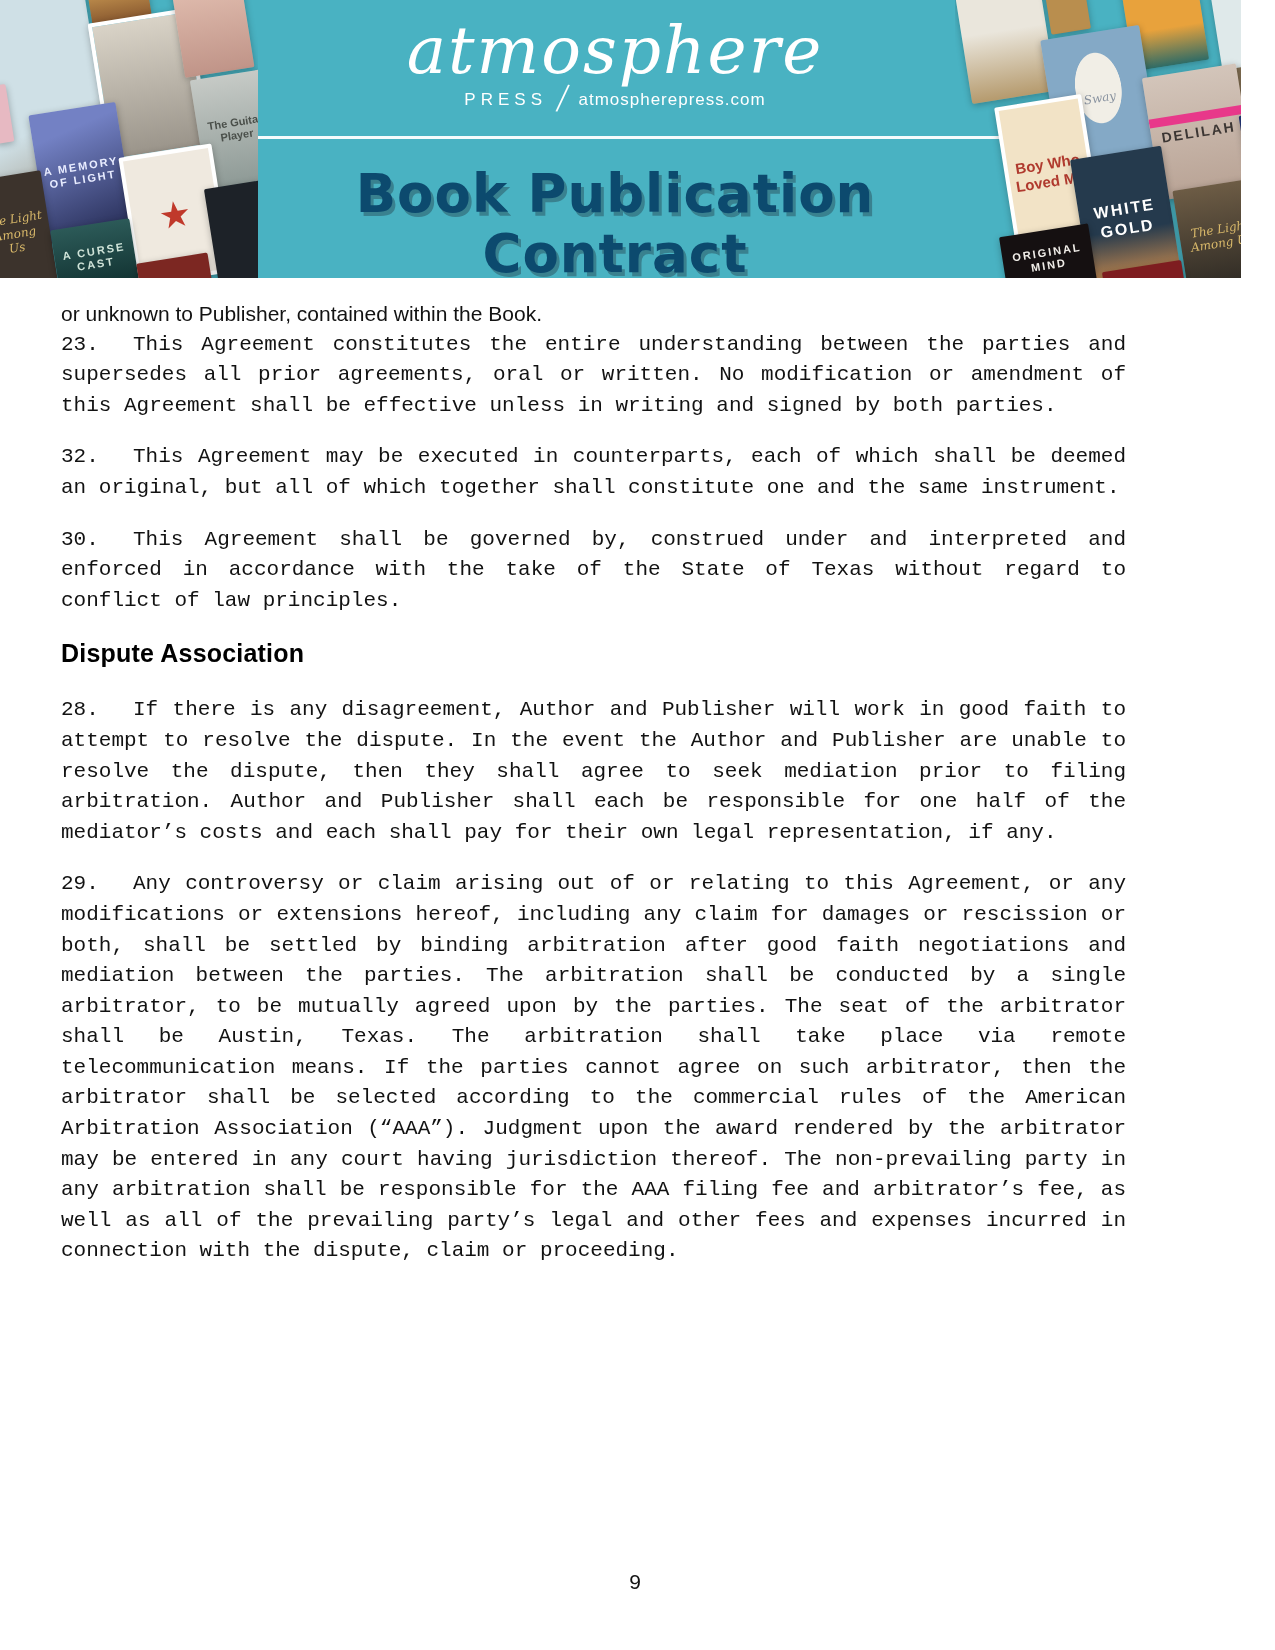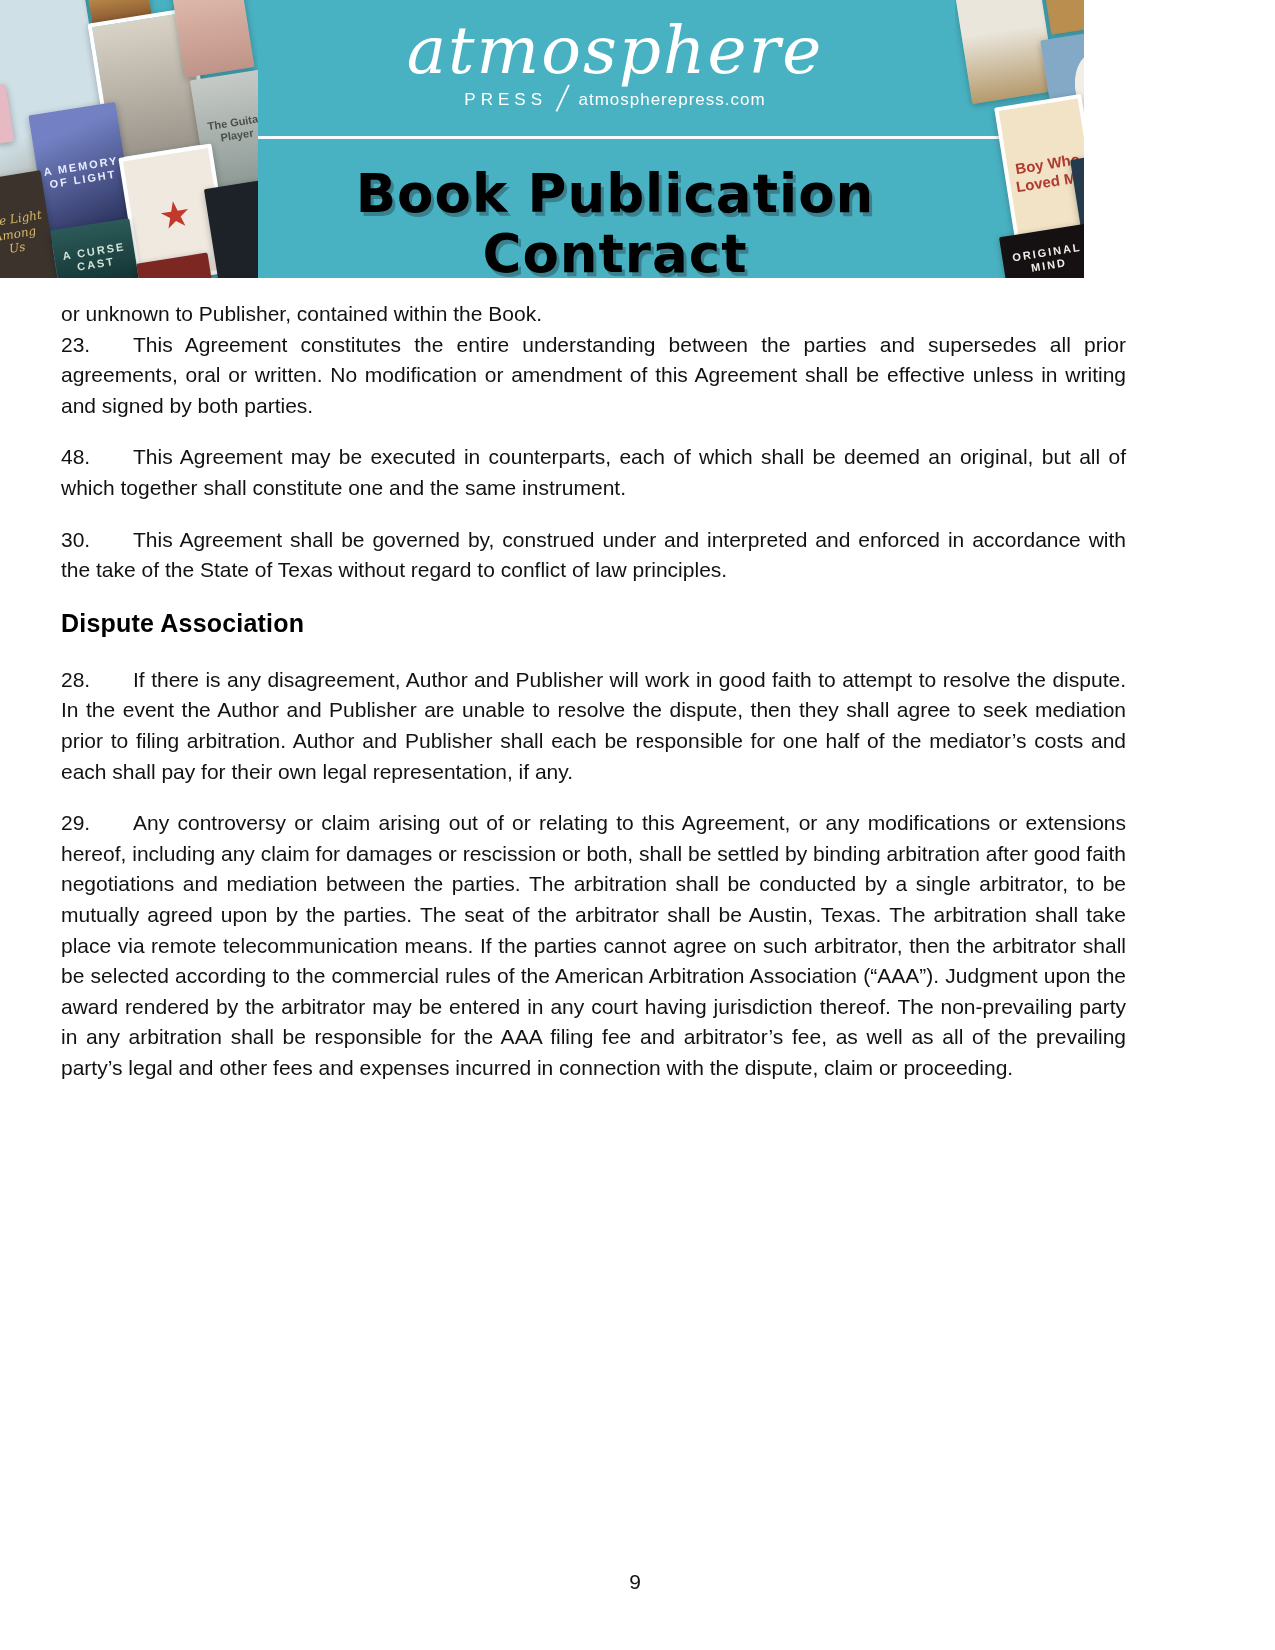--- a/index.html
+++ b/index.html
@@ -1,19 +1,19 @@
 <!DOCTYPE html>
 <html><head>
 <meta charset="utf-8">
 <style>
   html,body{margin:0;padding:0;background:#e8e8e8;}
   .page{position:relative;width:1275px;height:1650px;margin:0 auto;background:#ffffff;overflow:hidden;font-family:"Liberation Sans",sans-serif;}
 
   
-  .banner{position:absolute;left:0;top:0;width:1084px;height:278px;background:#49b2c2;overflow:hidden;}
+  .banner{position:absolute;left:0;top:0;width:1241px;height:278px;background:#49b2c2;overflow:hidden;}
   .divider{position:absolute;left:215px;top:136px;width:800px;height:3px;background:rgba(255,255,255,.95);z-index:1;}
   .logo{position:absolute;left:215px;width:800px;top:14px;text-align:center;color:#fff;z-index:2;}
   .logo-script{font-family:"DejaVu Serif",serif;font-style:italic;font-size:66px;line-height:74px;letter-spacing:2px;}
   .logo-sub{margin-top:-8px;font-size:17px;display:flex;align-items:center;justify-content:center;gap:10px;}
   .logo-press{font-weight:normal;letter-spacing:5px;}
   .logo-slash{font-size:34px;font-weight:300;transform:rotate(8deg);position:relative;top:-3px;font-family:"DejaVu Sans",sans-serif;}
   .logo-site{letter-spacing:1px;}
   .banner-title{position:absolute;left:215px;width:800px;top:164px;margin:0;text-align:center;font-size:53px;line-height:60px;font-weight:bold;letter-spacing:1px;color:#fff;text-shadow:3px 4px 0 rgba(42,80,92,.5);z-index:2;font-family:"DejaVu Sans",sans-serif;}
 
   
@@ -26,21 +26,21 @@
   .lbl-script{font-family:"DejaVu Serif",serif;font-style:italic;font-weight:normal;font-size:12px;}
   .lbl-big{font-size:16px;letter-spacing:2px;line-height:1.25;text-transform:uppercase;}
   .lbl-star{font-size:36px;font-weight:normal;}
   .lbl-caps{letter-spacing:2px;}
   .tile-stripe{position:absolute;left:0;top:34%;width:100%;height:9px;}
 
   
   .doc{position:absolute;left:0;top:278px;width:1275px;padding:21px 149px 0 61px;box-sizing:border-box;font-size:21px;line-height:30.6px;color:#121212;}
   .intro{margin:0;}
   .doc h2{font-size:25px;line-height:29px;margin:23px 0 27px 0;font-weight:bold;color:#000;letter-spacing:.2px;}
-  .para{text-align:justify;margin:0 0 21px 0;}
+  .para{text-align:justify;margin:0 0 21px 0;font-family:Liberation Mono, monospace;}
   .pnum{display:inline-block;width:72px;}
 
   .pagenum{position:absolute;top:1570px;left:0;width:1270px;text-align:center;font-size:21px;color:#121212;}
 </style>
 </head>
 <body>
 
 <div class="page">
 
   <header class="banner" style="background: rgb(73, 178, 194);">
@@ -48,21 +48,21 @@
 
     <div class="logo">
       <div class="logo-script">atmosphere</div>
       <div class="logo-sub">
         <span class="logo-press">PRESS</span>
         <span class="logo-slash">/</span>
         <span class="logo-site">atmospherepress.com</span>
       </div>
     </div>
 
-    <h1 class="banner-title" style="color: #000000;">Book Publication Contract</h1>
+    <h1 class="banner-title" style="color: #0c4a6e;">Book Publication Contract</h1>
 
     <div class="collage collage-left">
       <div class="tile" style="left: -18px; top: -12px; width: 120px; height: 245px; background: linear-gradient(160deg, rgb(207, 224, 230) 55%, rgb(138, 122, 99));"></div>
       <div class="tile" style="left: 88px; top: -32px; width: 60px; height: 52px; background: linear-gradient(rgb(232, 183, 99), rgb(138, 90, 48));"></div>
       <div class="tile tile--framed" style="left: 98px; top: 15px; width: 95px; height: 133px; background: linear-gradient(rgb(217, 211, 199), rgb(154, 148, 138));"></div>
       <div class="tile" style="left: 178px; top: -15px; width: 70px; height: 88px; background: linear-gradient(rgb(224, 188, 174), rgb(192, 148, 136));"></div>
       <div class="tile" style="left: 198px; top: 74px; width: 76px; height: 110px; background: linear-gradient(rgb(198, 202, 198), rgb(142, 154, 150));">
         <span class="tile-label" style="color: rgb(74, 79, 74);">The Guitar Player</span>
       </div>
       <div class="tile" style="left: -8px; top: 85px; width: 18px; height: 58px; background: rgb(231, 185, 194);"></div>
@@ -110,21 +110,21 @@
       </div>
       <div class="tile" style="left: 148px; top: 266px; width: 80px; height: 20px; background: rgb(126, 29, 32);"></div>
     </div>
   </header>
 
   <main class="doc">
     <p class="intro">or unknown to Publisher, contained within the Book.</p>
 
 
     <p class="para"><span class="pnum">23.</span><span>This Agreement constitutes the entire understanding between the parties and supersedes all prior agreements, oral or written. No modification or amendment of this Agreement shall be effective unless in writing and signed by both parties.</span></p>
-    <p class="para"><span class="pnum">48.</span><span>This Agreement may be executed in counterparts, each of which shall be deemed an original, but all of which together shall constitute one and the same instrument.</span></p>
+    <p class="para"><span class="pnum">32.</span><span>This Agreement may be executed in counterparts, each of which shall be deemed an original, but all of which together shall constitute one and the same instrument.</span></p>
     <p class="para"><span class="pnum">30.</span><span>This Agreement shall be governed by, construed under and interpreted and enforced in accordance with the take of the State of Texas without regard to conflict of law principles.</span></p>
 
     <h2>Dispute Association</h2>
 
     <p class="para"><span class="pnum">28.</span><span>If there is any disagreement, Author and Publisher will work in good faith to attempt to resolve the dispute. In the event the Author and Publisher are unable to resolve the dispute, then they shall agree to seek mediation prior to filing arbitration. Author and Publisher shall each be responsible for one half of the mediator’s costs and each shall pay for their own legal representation, if any.</span></p>
     <p class="para"><span class="pnum">29.</span><span>Any controversy or claim arising out of or relating to this Agreement, or any modifications or extensions hereof, including any claim for damages or rescission or both, shall be settled by binding arbitration after good faith negotiations and mediation between the parties. The arbitration shall be conducted by a single arbitrator, to be mutually agreed upon by the parties. The seat of the arbitrator shall be Austin, Texas. The arbitration shall take place via remote telecommunication means. If the parties cannot agree on such arbitrator, then the arbitrator shall be selected according to the commercial rules of the American Arbitration Association (“AAA”). Judgment upon the award rendered by the arbitrator may be entered in any court having jurisdiction thereof. The non-prevailing party in any arbitration shall be responsible for the AAA filing fee and arbitrator’s fee, as well as all of the prevailing party’s legal and other fees and expenses incurred in connection with the dispute, claim or proceeding.</span></p>
   </main>
 
   <div class="pagenum">9</div>
 </div>

